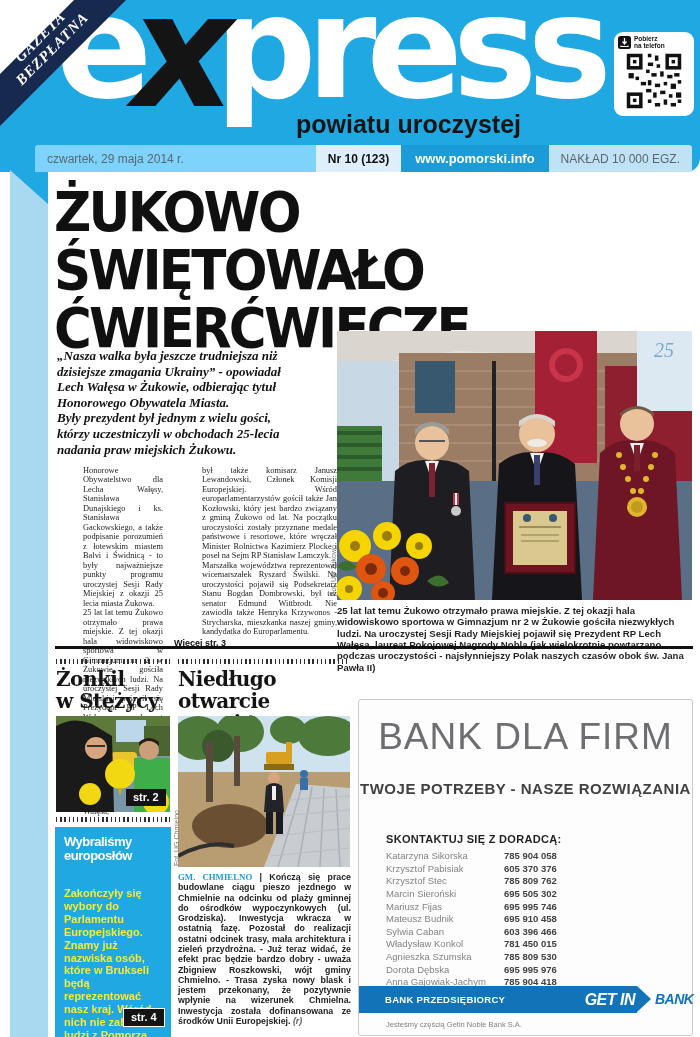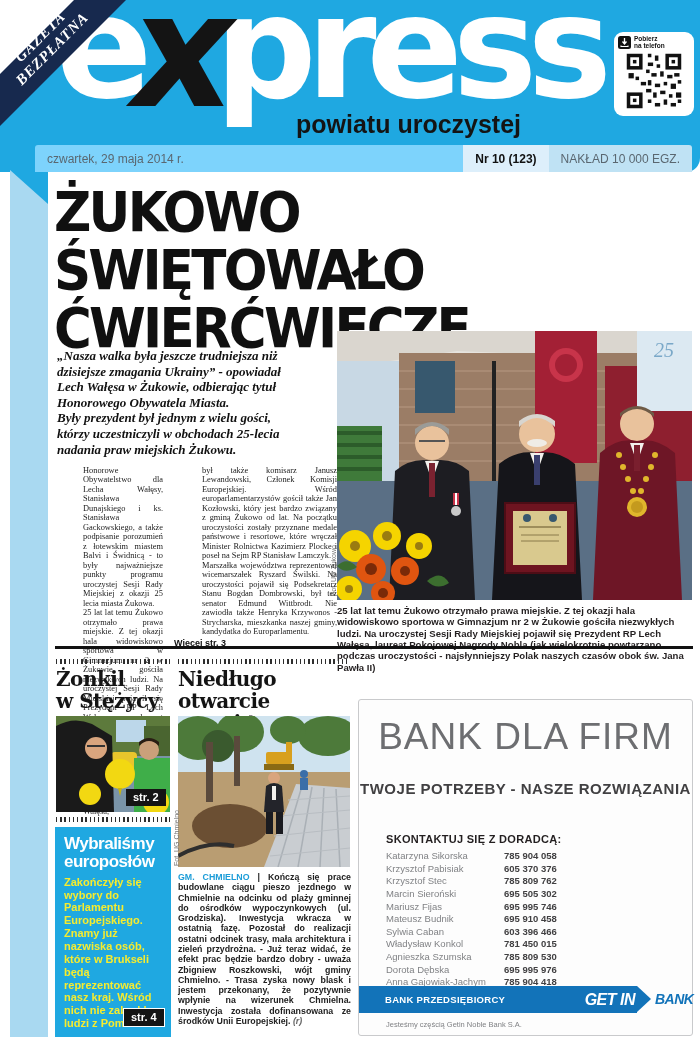--- a/index.html
+++ b/index.html
@@ -67,25 +67,25 @@
   .head-zonkil{left:56px;top:668px;width:120px;}
   .head-trasa{left:178px;top:668px;width:176px;}
   .photo-zonkil{position:absolute;left:56px;top:716px;width:114px;height:96px;}
   .photo-trasa{position:absolute;left:178px;top:716px;width:172px;height:151px;}
   .page-badge{position:absolute;background:#141414;color:#fff;font-weight:bold;font-size:11px;
         padding:2px 7px;line-height:1.2;}
   .badge-2{left:126px;top:789px;}
   .badge-4{left:123px;top:1008px;border:1.5px solid #fff;}
   .bluebox{position:absolute;left:55px;top:827px;width:116px;height:210px;background:#1fa8e1;
         box-sizing:border-box;padding:8px 9px;}
-  .bluebox-head{color:#fff;font-weight:800;font-size:17px;line-height:1.05;letter-spacing:-0.5px;white-space:pre-line;margin-bottom:5px;}
+  .bluebox-head{color:#fff;font-weight:800;font-size:13px;line-height:1.05;letter-spacing:-0.5px;white-space:pre-line;margin-bottom:25px;}
   .bluebox-body{color:#f7ec2e;font-weight:bold;font-size:11px;line-height:1.17;}
   .chmielno-body{position:absolute;left:178px;top:872px;width:173px;font-size:8.8px;line-height:1.17;
         font-weight:600;color:#222;text-align:justify;}
-  .dateline{color:#1b9cd8;font-weight:bold;}
+  .dateline{color:#1b9cd8;font-weight:bold;font-family:Liberation Serif, serif;}
   .sig{font-style:italic;color:#666;}
 
   
   .ad{position:absolute;left:358px;top:699px;width:335px;height:337px;background:#fdfdfd;
         border:1px solid #c9cacc;border-radius:3px;box-sizing:border-box;}
   .ad-title{position:absolute;left:0;top:16px;width:100%;text-align:center;color:#6d6e71;
         font-size:37px;letter-spacing:1px;font-weight:400;}
   .ad-subtitle{position:absolute;left:0;top:80px;width:100%;text-align:center;color:#414042;
         font-weight:bold;font-size:15px;letter-spacing:0.5px;}
   .ad-contact{position:absolute;left:27px;top:133px;color:#231f20;font-weight:bold;font-size:11px;letter-spacing:0.3px;}
@@ -178,20 +178,21 @@
           <rect x="4.5" y="4.5" width="2" height="2"></rect>
           <rect x="26.5" y="4.5" width="2" height="2"></rect>
           <rect x="4.5" y="26.5" width="2" height="2"></rect>
         </g>
     </svg>
   </div>
 
   <div class="infobar">
     <div class="ib-date">czwartek, 29 maja 2014 r.</div>
     <div class="ib-issue">Nr 10 (123)</div>
+    <div class="ib-site">www.pomorski.info</div>
     <div class="ib-nakład">NAKŁAD 10 000 EGZ.</div>
   </div>
 
   <div class="headline">ŻUKOWO ŚWIĘTOWAŁO
 ĆWIERĆWIECZE</div>
   <div class="standfirst">„Nasza walka była jeszcze trudniejsza niż
 dzisiejsze zmagania Ukrainy” - opowiadał
 Lech Wałęsa w Żukowie, odbierając tytuł
 Honorowego Obywatela Miasta.
 Były prezydent był jednym z wielu gości,

